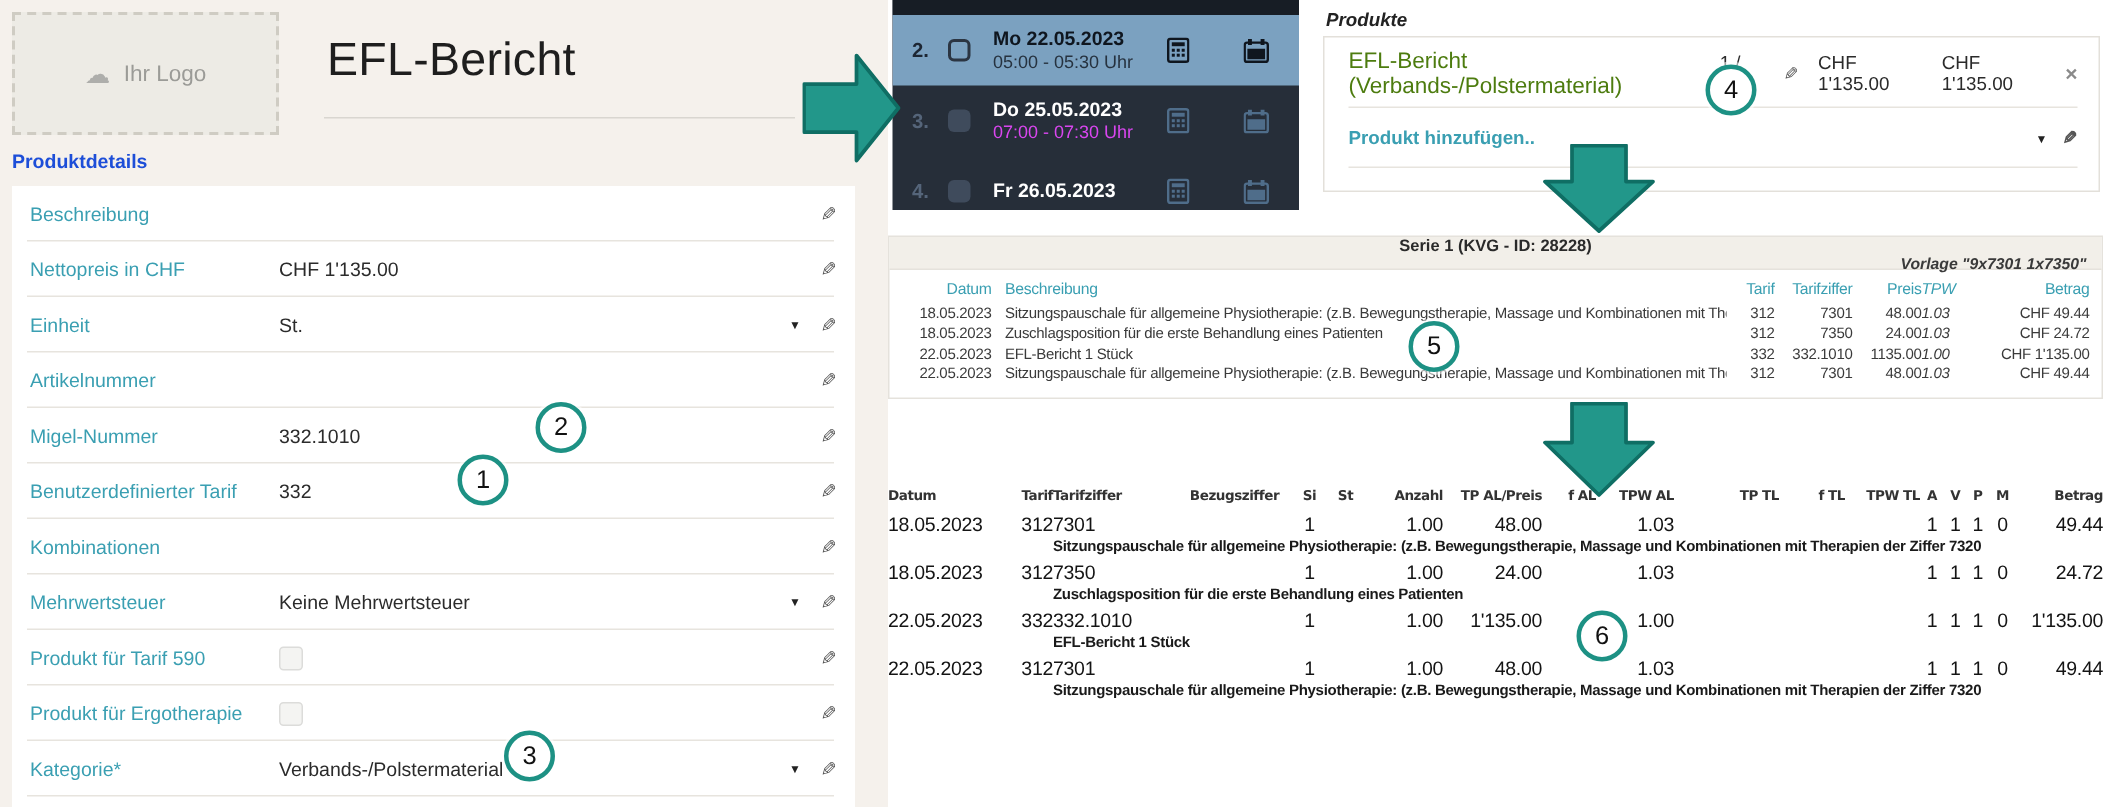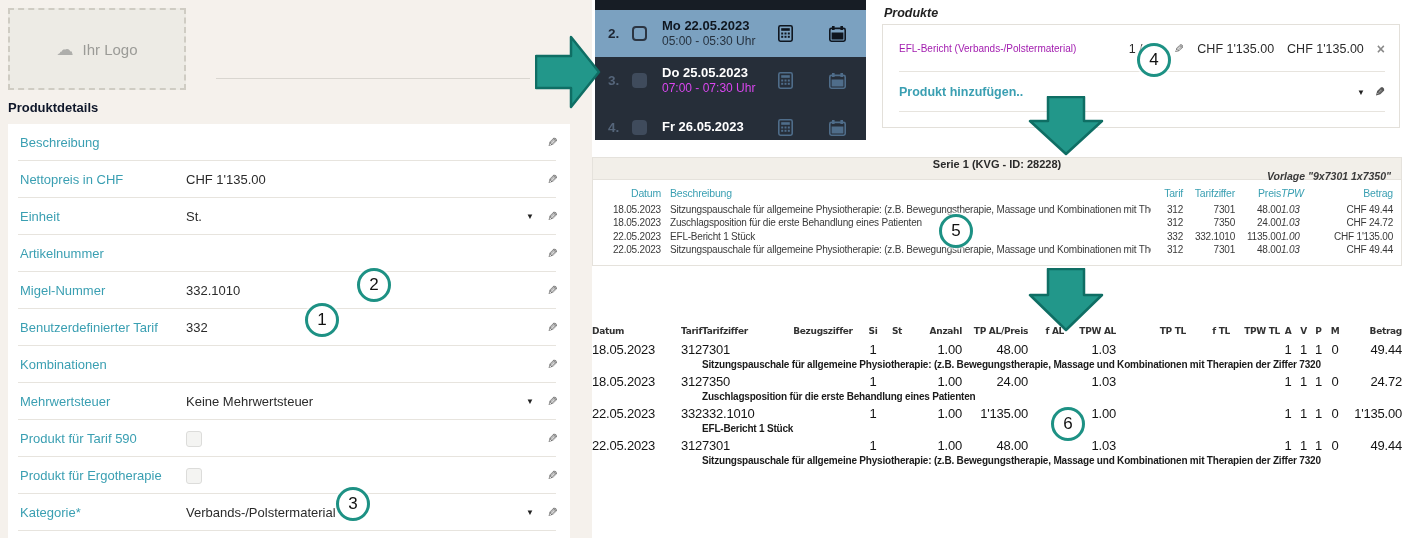--- a/index.html
+++ b/index.html
@@ -7,21 +7,21 @@
          font-family:"Liberation Sans",sans-serif;color:#222;}
 
   
   .left-panel{position:absolute;left:0;top:0;width:592px;height:538px;background:#f5f1ec;}
   .logo-box{position:absolute;left:8px;top:8px;width:178px;height:82px;background:#edebe5;
             border:2px dashed #cfccc3;box-sizing:border-box;display:flex;align-items:center;
             justify-content:center;gap:9px;color:#9b9b97;font-size:15px;}
   .logo-cloud{font-size:17px;color:#aeaeab;line-height:1;}
   .page-title{position:absolute;left:218px;top:22px;font-size:31px;color:#1e1e1e;letter-spacing:.2px;}
   .title-divider{position:absolute;left:216px;top:78px;width:314px;height:1px;background:#d9d6d0;}
-  .section-title{position:absolute;left:8px;top:100px;font-size:13px;font-weight:bold;color:#0f172a;}
+  .section-title{position:absolute;left:8px;top:100px;font-size:13px;font-weight:bold;color:#1d4ed8;}
   .form-card{position:absolute;left:8px;top:124px;width:562px;height:414px;background:#fff;}
   .frow{position:relative;height:37px;display:flex;align-items:center;padding-left:12px;box-sizing:border-box;}
   .frow::after{content:"";position:absolute;left:10px;right:14px;bottom:0;height:1px;background:#e7e4de;}
   .flabel{width:166px;flex:none;font-size:13px;color:#3a9fb2;}
   .fvalue{font-size:13px;color:#2b2b2b;white-space:nowrap;}
   .fcheckbox{width:14px;height:14px;border-radius:3px;border:1px solid #dcdcda;background:#f4f4f2;flex:none;}
   .fpencil{position:absolute;right:12px;font-size:13px;color:#555;transform:scaleX(-1);cursor:pointer;}
   .fcaret{position:absolute;right:36px;font-size:8px;color:#222;cursor:pointer;}
 
   
@@ -48,21 +48,21 @@
   .appt-row.selected .appt-time{color:#26323f;}
   .appt-icons{display:flex;gap:36px;margin-right:20px;align-items:center;}
   .appt-icons .icon{cursor:pointer;display:flex;}
 
   
   .prod-label{position:absolute;left:884px;top:6px;font-size:12.5px;font-style:italic;font-weight:bold;color:#222;}
   .prod-card{position:absolute;left:882px;top:24px;width:518px;height:104px;background:#fff;
              border:1px solid #e3e0da;box-sizing:border-box;}
   .prod-row{position:relative;height:47px;display:flex;align-items:center;padding:0 14px 0 16px;}
   .prod-row::after{content:"";position:absolute;left:16px;right:14px;bottom:0;height:1px;background:#e7e4de;}
-  .prod-name{font-size:10px;color:#a21caf;}
+  .prod-name{font-size:15px;color:#4d7c0f;}
   .prod-right{margin-left:auto;display:flex;align-items:center;gap:13px;font-size:12.5px;color:#2b2b2b;}
   .prod-pencil{font-size:12px;color:#555;transform:scaleX(-1);cursor:pointer;}
   .prod-close{font-size:14px;font-weight:bold;color:#8a8a8a;cursor:pointer;}
   .prod-add-row{position:relative;height:40px;display:flex;align-items:center;padding:0 14px 0 16px;font-weight:bold;}
   .prod-add-row::after{content:"";position:absolute;left:16px;right:14px;bottom:0;height:1px;background:#e7e4de;}
   .prod-add{font-size:12.5px;color:#3a9fb2;cursor:pointer;}
   .prod-add-right{margin-left:auto;display:flex;align-items:center;gap:10px;}
   .prod-caret{font-size:8px;color:#222;cursor:pointer;}
 
   
@@ -98,20 +98,21 @@
 </head>
 <body>
 
 <div class="stage">
 
   <div class="left-panel">
     <div class="logo-box">
       <span class="logo-cloud">☁</span>
       <span>Ihr Logo</span>
     </div>
+    <div class="page-title">EFL-Bericht</div>
     <div class="title-divider"></div>
     <div class="section-title">Produktdetails</div>
     <div class="form-card" id="form-rows">
         <div class="frow">
           <span class="flabel">Beschreibung</span>
           <span class="fvalue"></span>
           <span class="fpencil">✎</span>
         </div>
         <div class="frow">
           <span class="flabel">Nettopreis in CHF</span>

